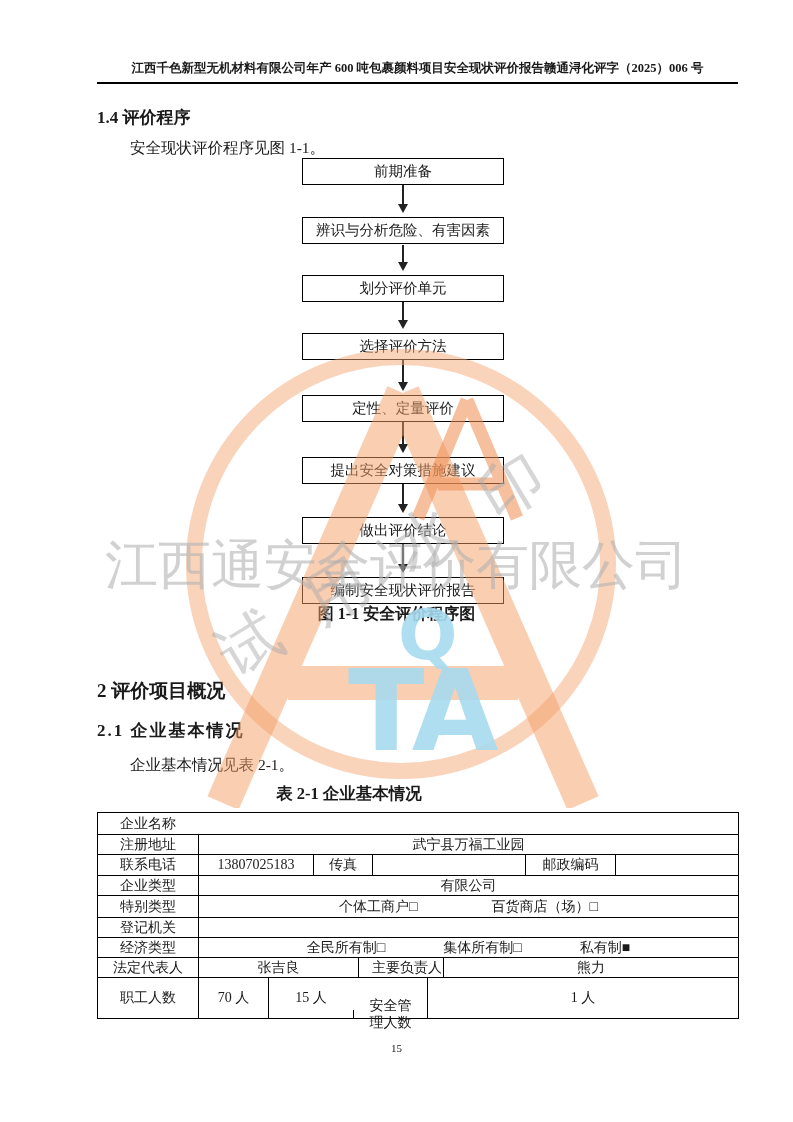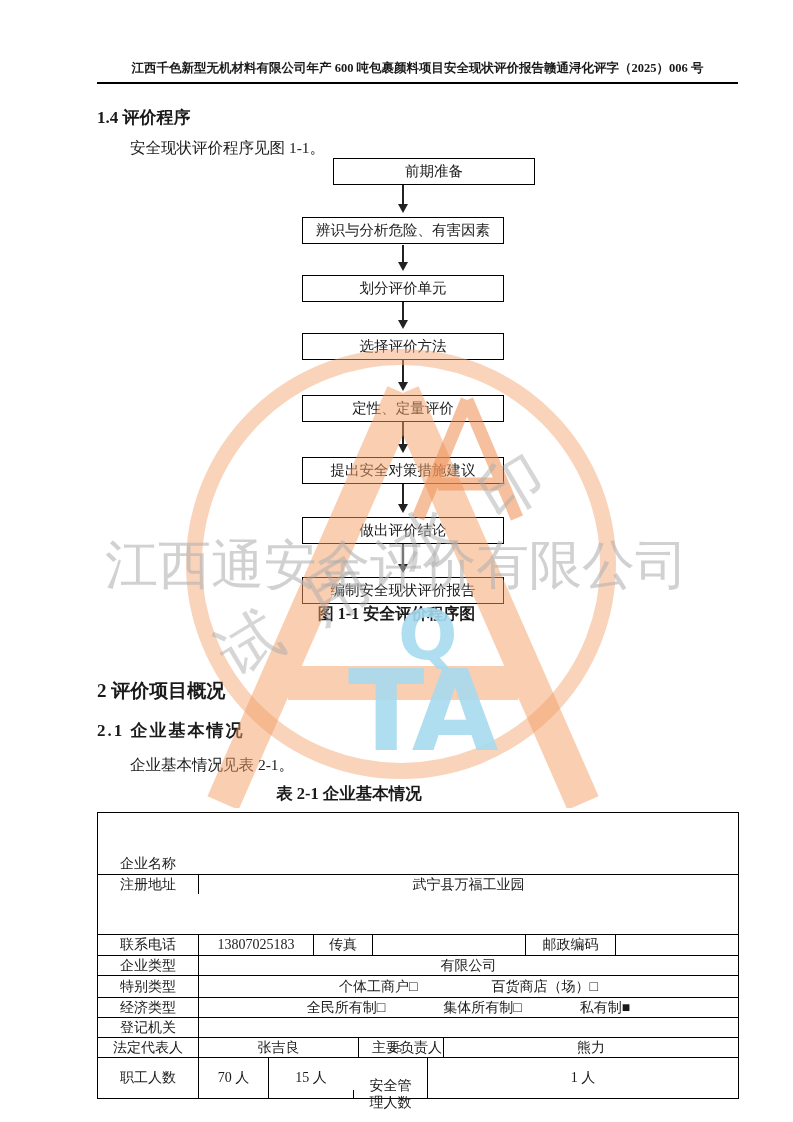--- a/index.html
+++ b/index.html
@@ -43,21 +43,21 @@
   }
   .bt-row{display:flex;align-items:stretch;box-sizing:border-box;}
   .bt-row + .bt-row{border-top:1px solid #000;}
   .bt-cell{
     display:flex;align-items:center;justify-content:center;
     box-sizing:border-box;text-align:center;white-space:nowrap;
   }
   .bt-cell + .bt-cell{border-left:1px solid #000;}
   .w-lbl{flex:0 0 100px;}
   .grow{flex:1 1 auto;}
-  .r20{height:20px;} .r21{height:21px;margin-top:40px;} .r22{height:22px;} .r41{height:41px;}
+  .r20{height:20px;} .r21{height:21px;} .r22{height:22px;} .r41{height:41px;}
   .opt-row{display:flex;justify-content:center;align-items:center;}
   .gap74{gap:74px;} .gap58{gap:58px;}
   .wrapcell span{display:inline-block;width:46px;white-space:normal;line-height:1.25;}
   
   .wm{position:absolute;pointer-events:none;z-index:5;}
   .wm-ring{
     left:186px;top:349px;width:430px;height:430px;border-radius:50%;
     border:16px solid rgba(244,168,118,0.50);box-sizing:border-box;
   }
   .wm-company{
@@ -86,21 +86,21 @@
 
 <div class="hdr">
   <span>江西千色新型无机材料有限公司年产 600 吨包裹颜料项目安全现状评价报告</span>
   <span>赣通浔化评字（2025）006 号</span>
 </div>
 
 <div class="h14">1.4 评价程序</div>
 <div class="p14">安全现状评价程序见图 1-1。</div>
 
 <div>
-  <div class="fc-box" style="top:158px;margin-left:31px;">前期准备</div>
+  <div class="fc-box" style="top:158px;">前期准备</div>
   <div class="fc-arrow" style="top:185px;height:24px;"></div>
   <div class="fc-box" style="top:217px;">辨识与分析危险、有害因素</div>
   <div class="fc-arrow" style="top:245px;height:22px;"></div>
   <div class="fc-box" style="top:275px;">划分评价单元</div>
   <div class="fc-arrow" style="top:302px;height:23px;"></div>
   <div class="fc-box" style="top:333px;">选择评价方法</div>
   <div class="fc-arrow" style="top:360px;height:27px;"></div>
   <div class="fc-box" style="top:395px;">定性、定量评价</div>
   <div class="fc-arrow" style="top:422px;height:27px;"></div>
   <div class="fc-box" style="top:457px;">提出安全对策措施建议</div>
@@ -144,31 +144,31 @@
 
   <div class="bt-row r22">
     <div class="bt-cell w-lbl">特别类型</div>
     <div class="bt-cell grow opt-row gap74">
       <span>个体工商户□</span>
       <span>百货商店（场）□</span>
     </div>
   </div>
 
   <div class="bt-row r20">
+    <div class="bt-cell w-lbl">登记机关</div>
+    <div class="bt-cell grow"></div>
+  </div>
+
+  <div class="bt-row r20">
     <div class="bt-cell w-lbl">经济类型</div>
     <div class="bt-cell grow opt-row gap58">
       <span>全民所有制□</span>
       <span>集体所有制□</span>
       <span>私有制■</span>
     </div>
-  </div>
-
-  <div class="bt-row r20">
-    <div class="bt-cell w-lbl">登记机关</div>
-    <div class="bt-cell grow"></div>
   </div>
 
   <div class="bt-row r20">
     <div class="bt-cell w-lbl">法定代表人</div>
     <div class="bt-cell" style="flex:0 0 160px;">张吉良</div>
     <div class="bt-cell" style="flex:0 0 85px;padding-left:12px;">主要负责人</div>
     <div class="bt-cell grow">熊力</div>
   </div>
 
   <div class="bt-row r41">

